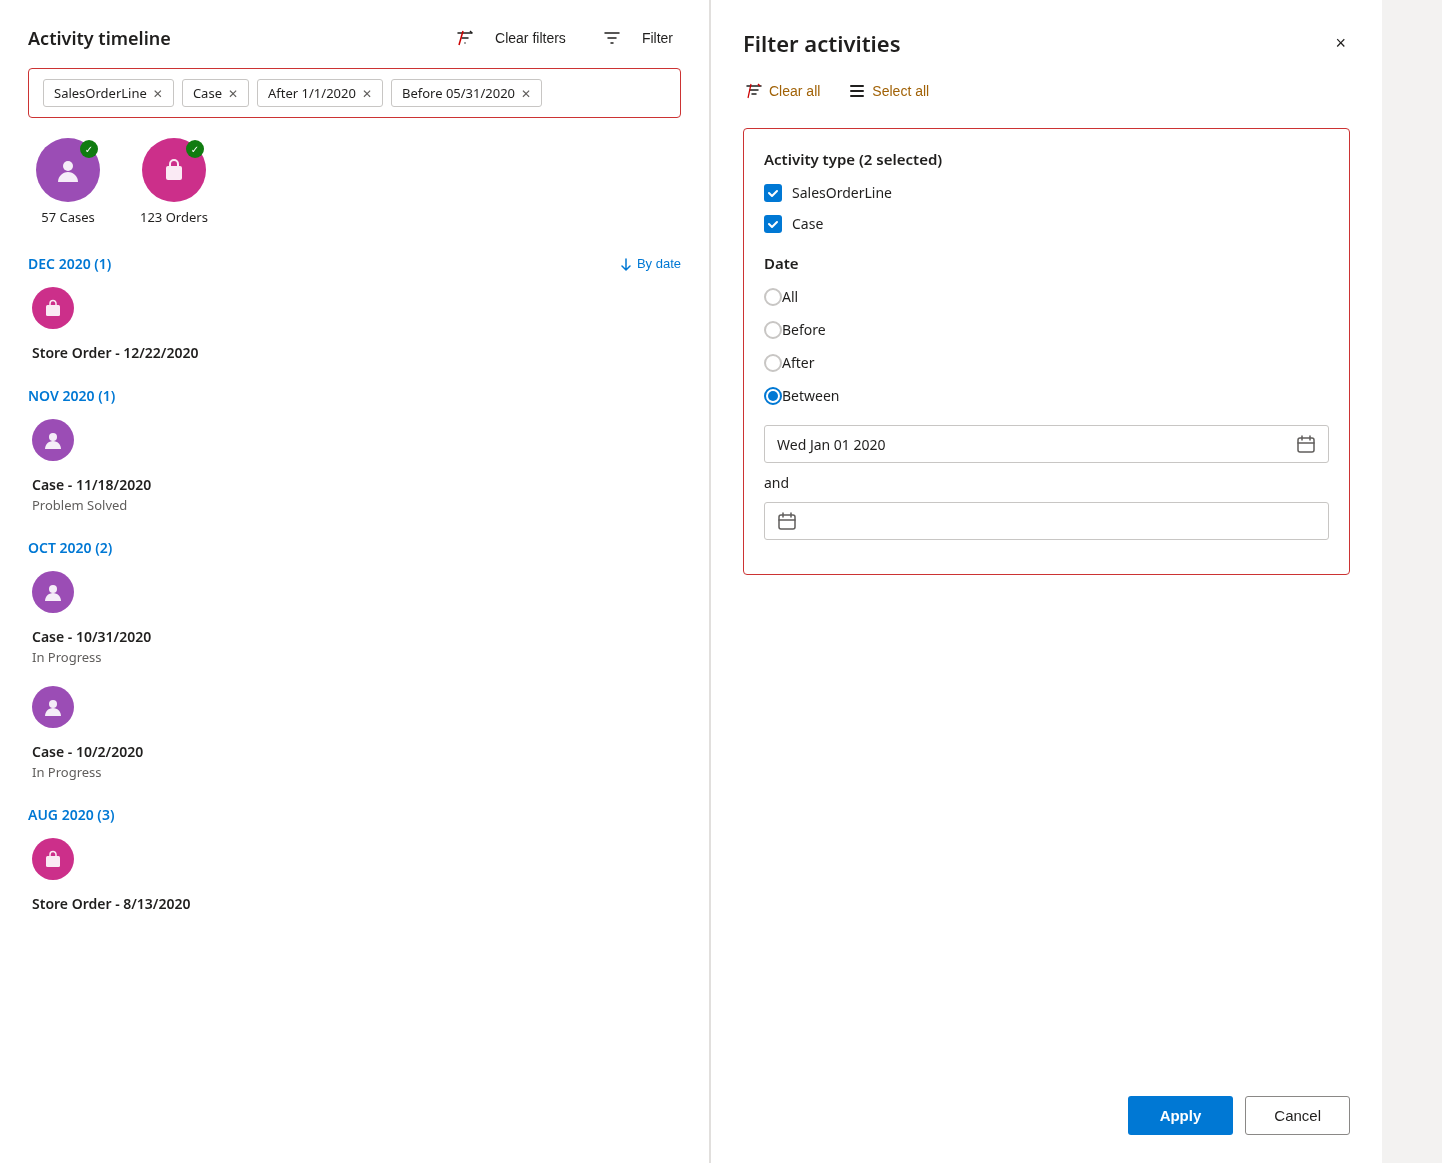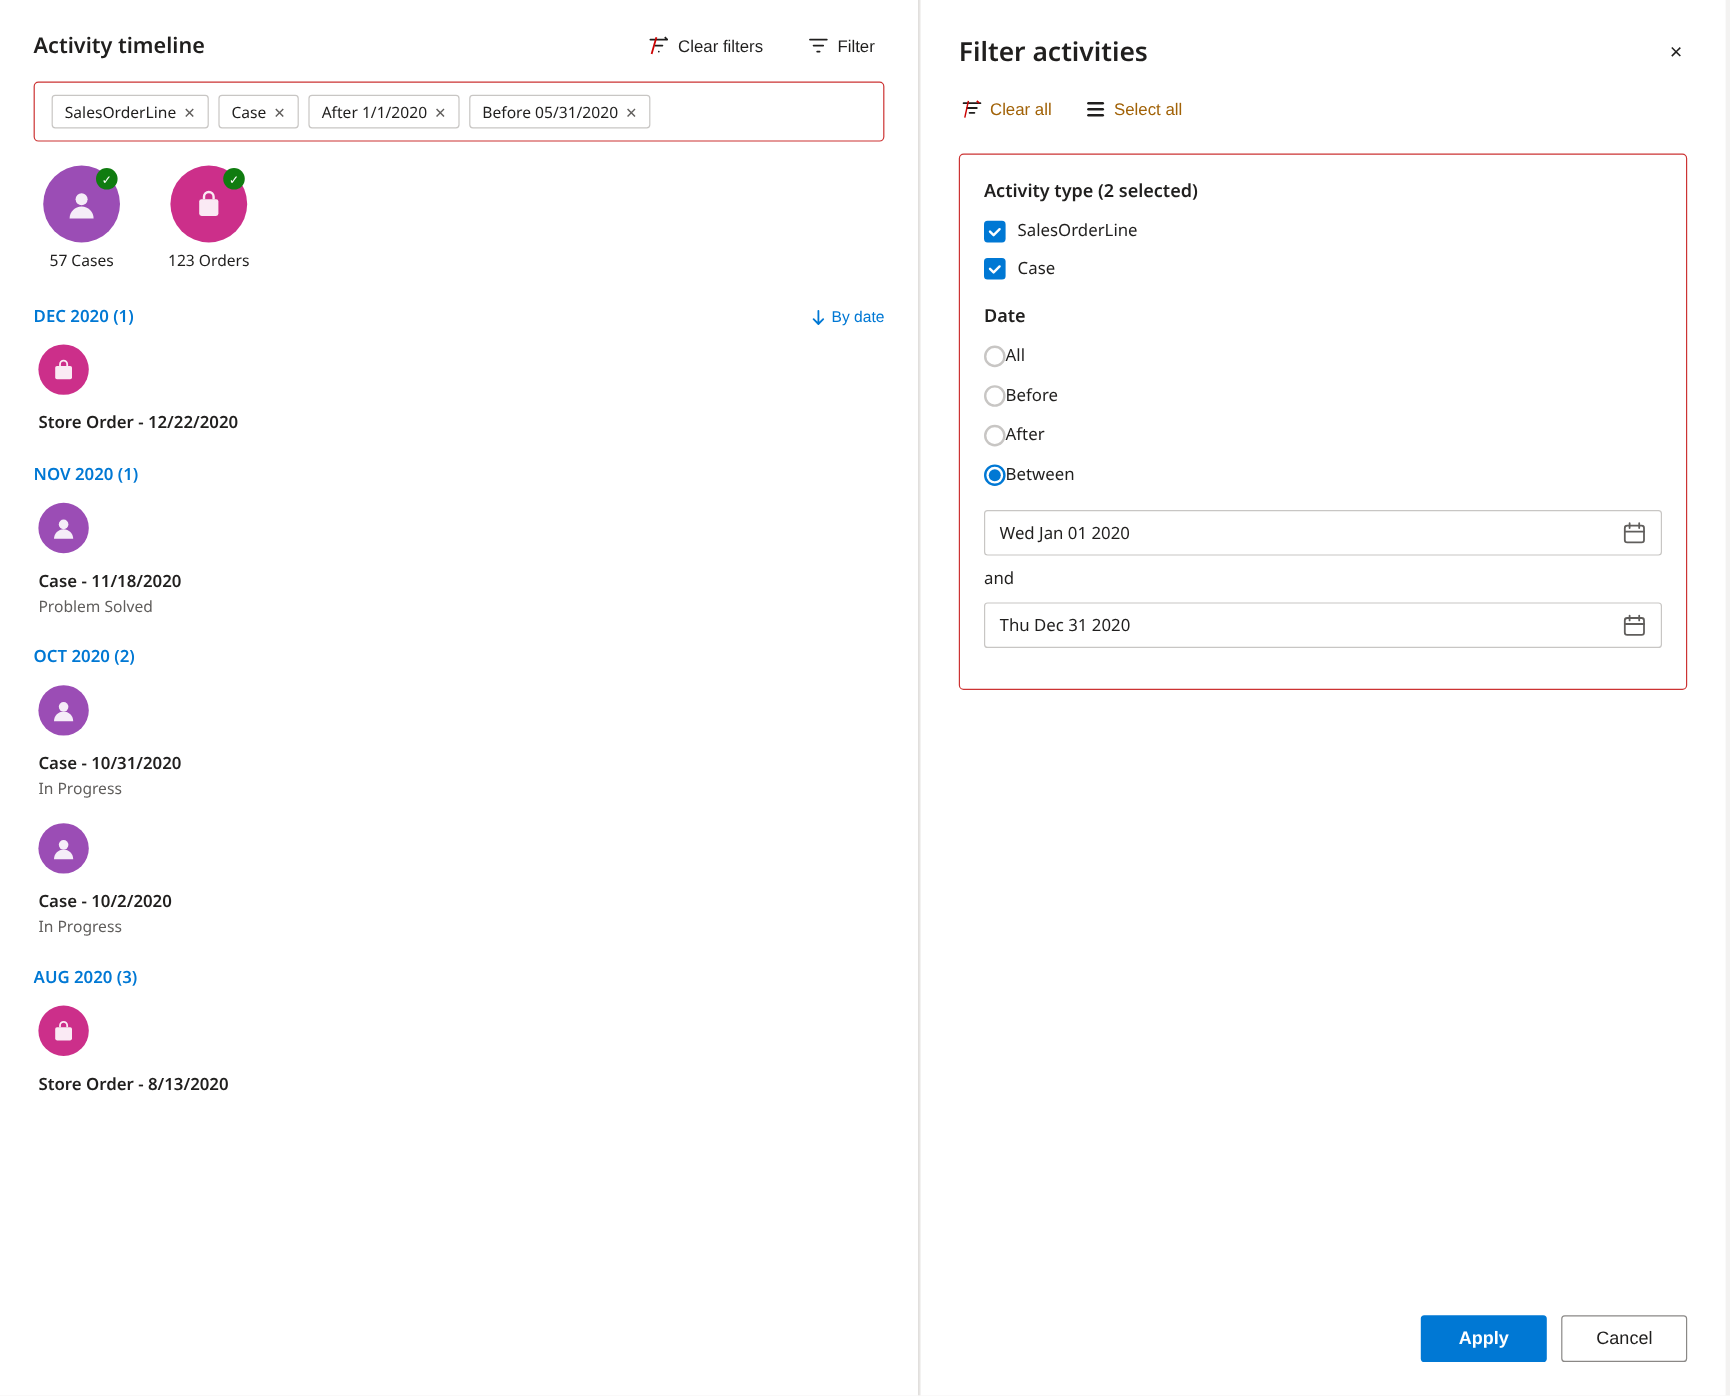--- a/index.html
+++ b/index.html
@@ -7,21 +7,21 @@
       font-family: 'Segoe UI', system-ui, sans-serif;
       background: #f3f2f1;
       display: flex;
       width: 1442px;
       height: 1163px;
       overflow: hidden;
     }
 
     
     .left-panel {
-      width: 766px;
+      width: 710px;
       background: #fff;
       padding: 24px 28px;
       display: flex;
       flex-direction: column;
       gap: 0;
       border-right: 1px solid #e1dfdd;
     }
 
     .activity-header {
       display: flex;
@@ -38,21 +38,21 @@
 
     .header-actions {
       display: flex;
       gap: 20px;
       align-items: center;
     }
 
     .header-btn {
       display: flex;
       align-items: center;
-      gap: 6px;
+      gap: 20px;
       background: none;
       border: none;
       cursor: pointer;
       font-size: 14px;
       color: #201f1e;
       padding: 4px 8px;
       border-radius: 4px;
     }
 
     .filter-tags-box {
@@ -629,21 +629,20 @@
       <input type="text" value="Wed Jan 01 2020" style="">
       <svg class="cal-icon" width="20" height="20" viewBox="0 0 20 20" fill="none" stroke="#605e5c" stroke-width="1.5">
         <rect x="2" y="4" width="16" height="14" rx="2"></rect>
         <path d="M6 2v4M14 2v4M2 9h16" stroke-linecap="round"></path>
       </svg>
     </div>
 
     <div class="and-label">and</div>
 
     <div class="date-input-wrap">
-      <input type="text" value="Thu Dec 31 2020" style="">
       <svg class="cal-icon" width="20" height="20" viewBox="0 0 20 20" fill="none" stroke="#605e5c" stroke-width="1.5">
         <rect x="2" y="4" width="16" height="14" rx="2"></rect>
         <path d="M6 2v4M14 2v4M2 9h16" stroke-linecap="round"></path>
       </svg>
     </div>
   </div>
 
   <div class="panel-footer">
     <button class="btn-apply">Apply</button>
     <button class="btn-cancel">Cancel</button>

